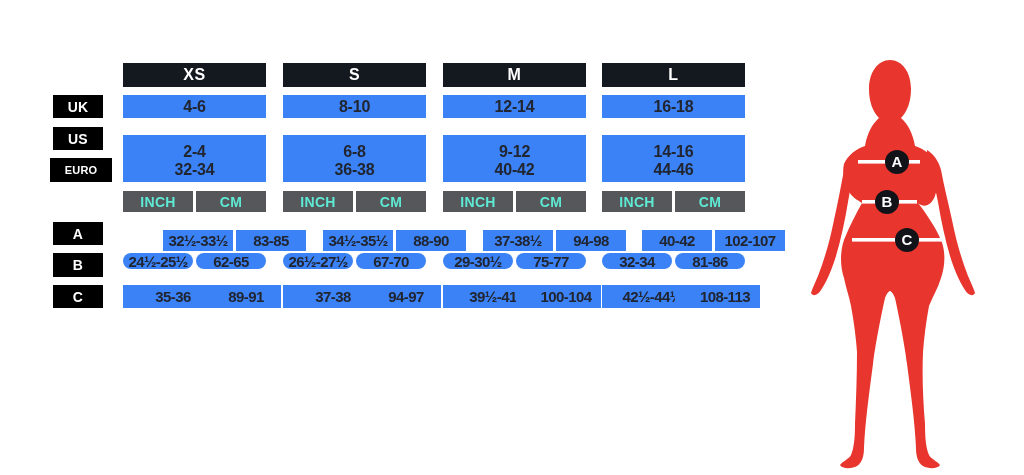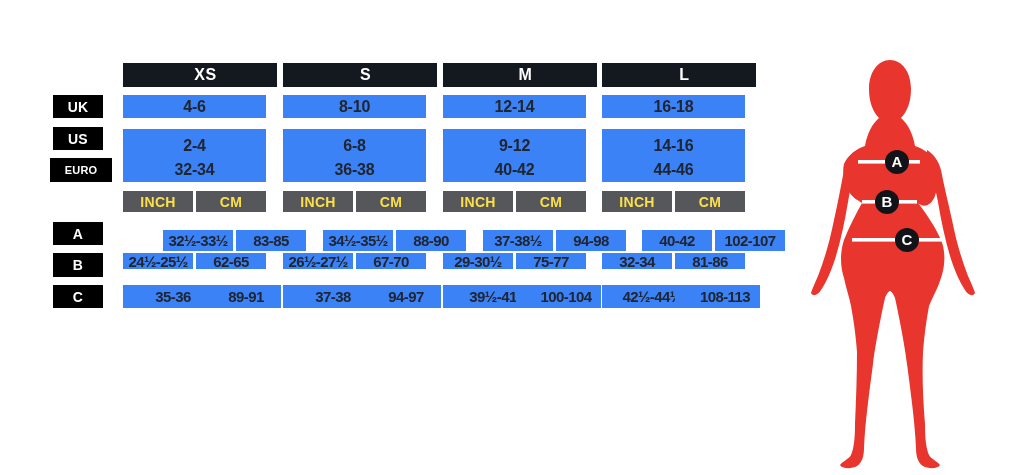--- a/index.html
+++ b/index.html
@@ -26,30 +26,30 @@
   
   .group{position:absolute;top:0;width:143px;height:330px;}
   .g0{left:123px}.g1{left:283px}.g2{left:443px}.g3{left:602px}
   .cell{
     position:absolute;left:0;width:143px;
     display:flex;align-items:center;justify-content:center;
     font-weight:bold;color:#21252f;font-size:16px;letter-spacing:-0.2px;
   }
   .r-size{top:63px; height:24px;}
   .r-uk  {top:95px; height:23px;}
-  .r-us  {top:129px;height:33px;}
+  .r-us  {top:135px;height:33px;}
   .r-euro{top:158px;height:24px;}
   .r-unit{top:191px;height:21px;}
   .r-a   {top:230px;height:21px;margin-left:40px;}
-  .r-b   {top:253px;height:16px;}
+  .r-b   {top:253px;height:16px;border-radius:10px;}
   .r-c   {top:285px;height:23px;padding-left:15px;}
   .half-l{width:70px;}
   .half-r{left:73px;width:70px;text-align:right;}
-  .size-header{background:#14181f;color:#fff;font-size:16px;letter-spacing:.5px;padding-left:11px;}
-  .unit-header{background:#55575b;color:#fde047;font-size:14px;letter-spacing:.3px;}
+  .size-header{background:#14181f;color:#fff;font-size:16px;letter-spacing:.5px;}
+  .unit-header{background:#55575b;color:#5eead4;font-size:14px;letter-spacing:.3px;}
   .gray{background:#3b82f6;}
   .ms{font-size:15px;letter-spacing:-0.6px;}
   
   #figure-wrap{position:absolute;left:805px;top:50px;width:200px;height:425px;}
   .marker-letter{
     font-family:"Liberation Sans", sans-serif;
     font-weight:bold;font-size:15px;fill:#ffffff;
   }
 </style>
 </head>

